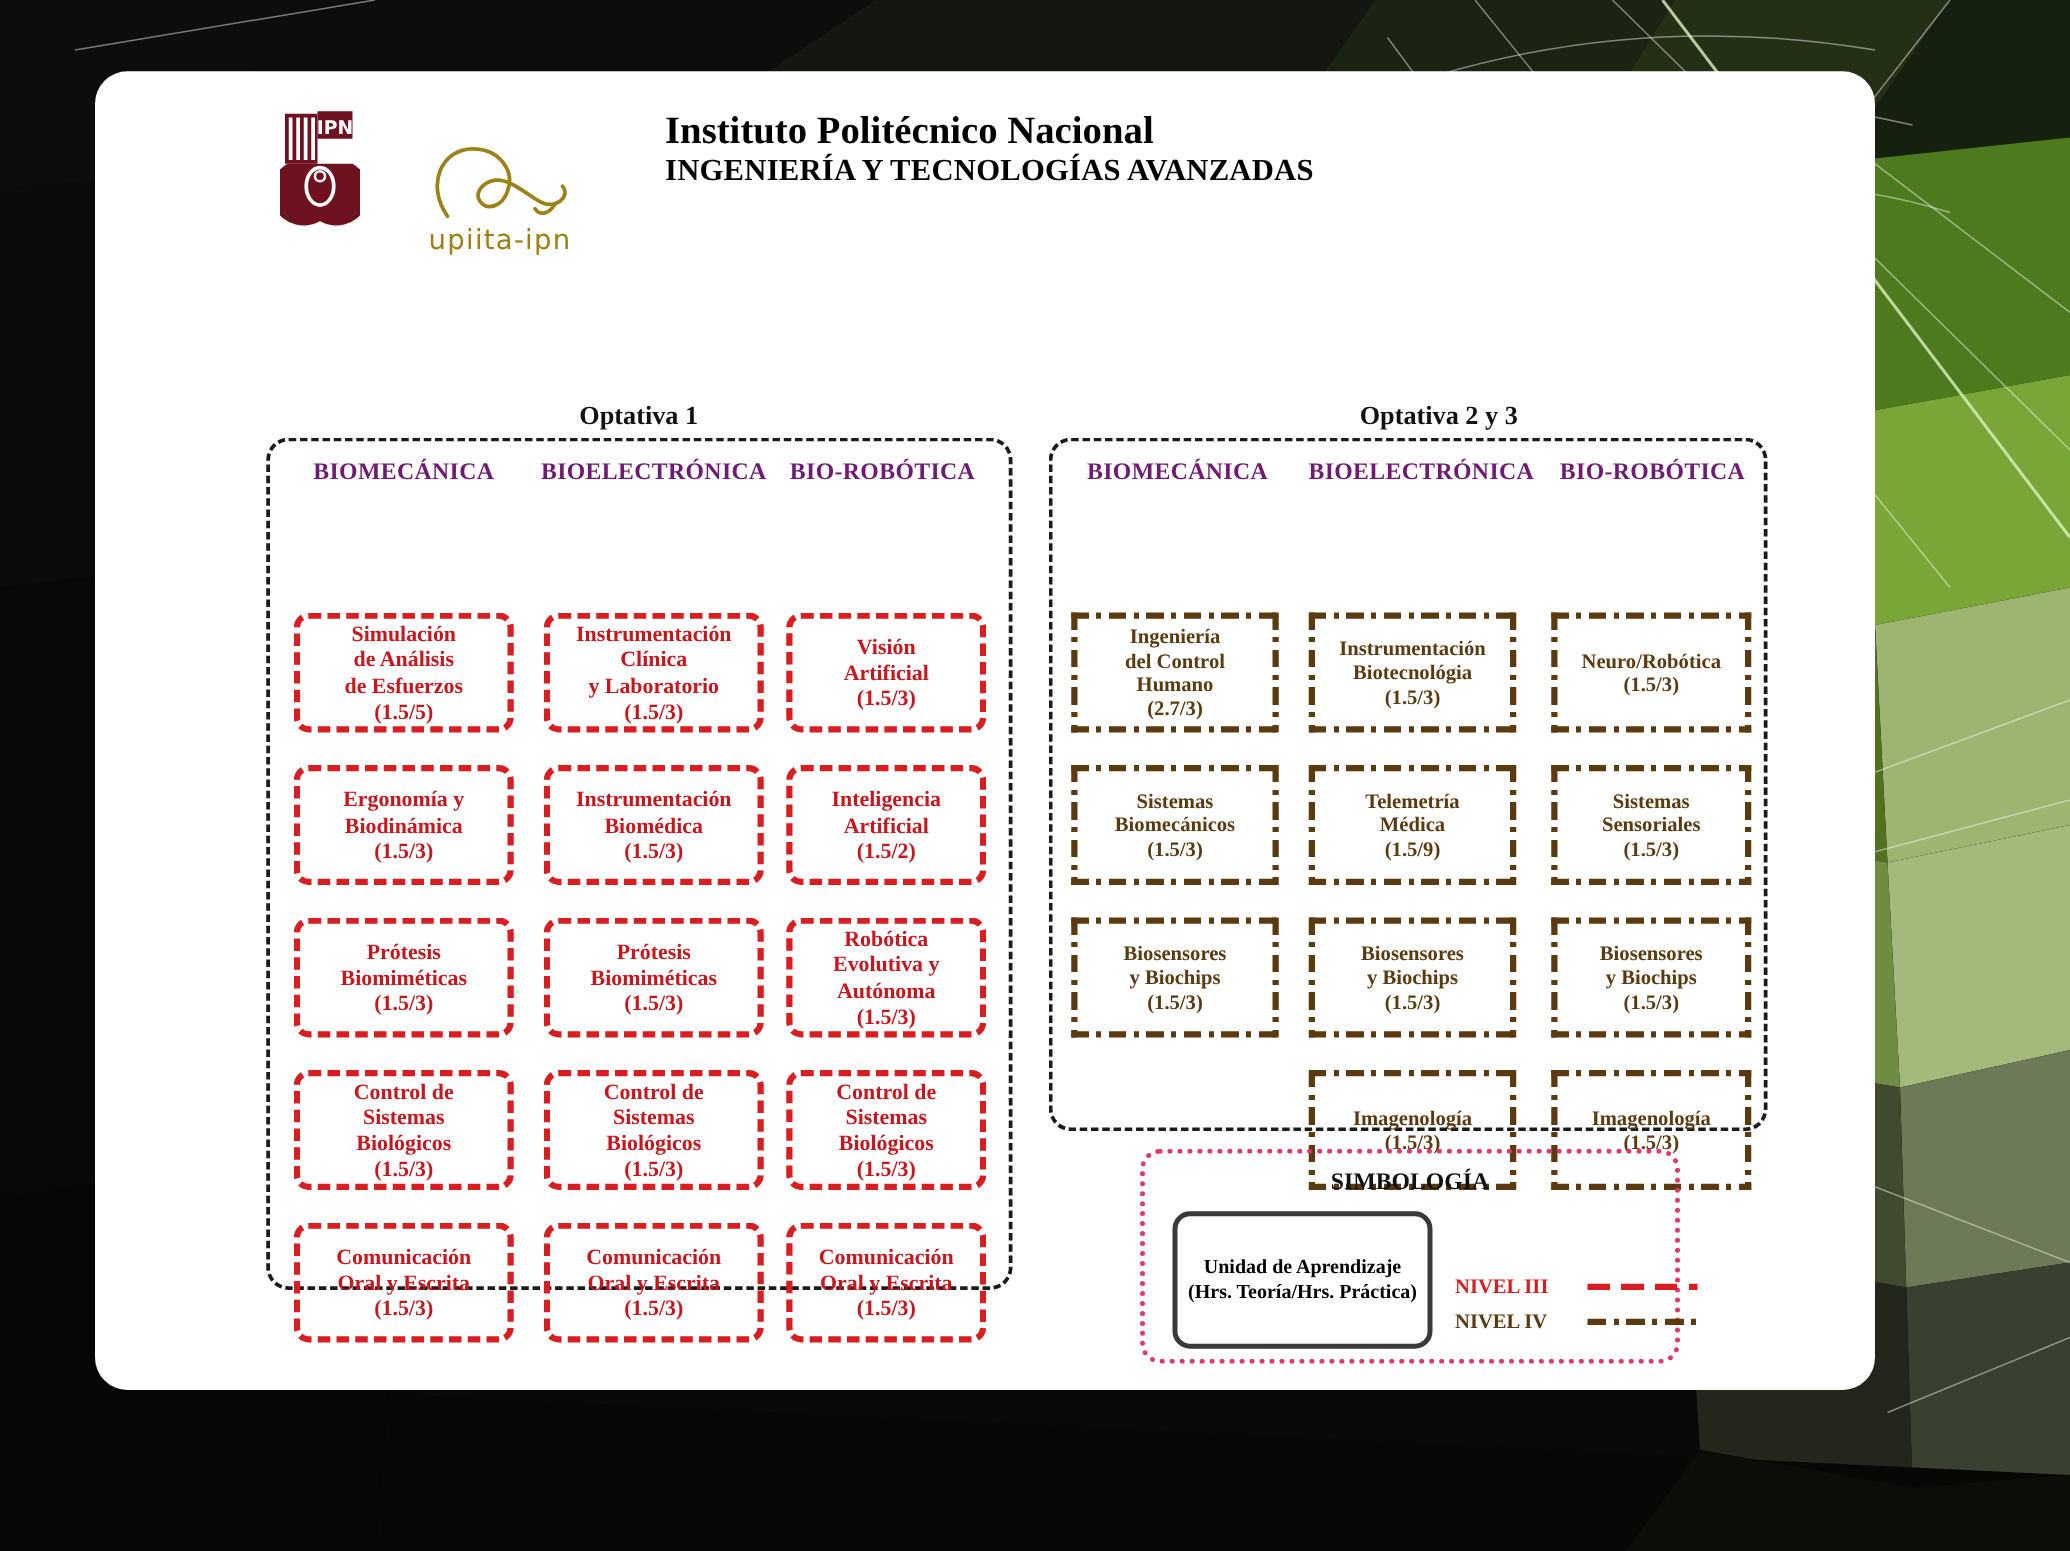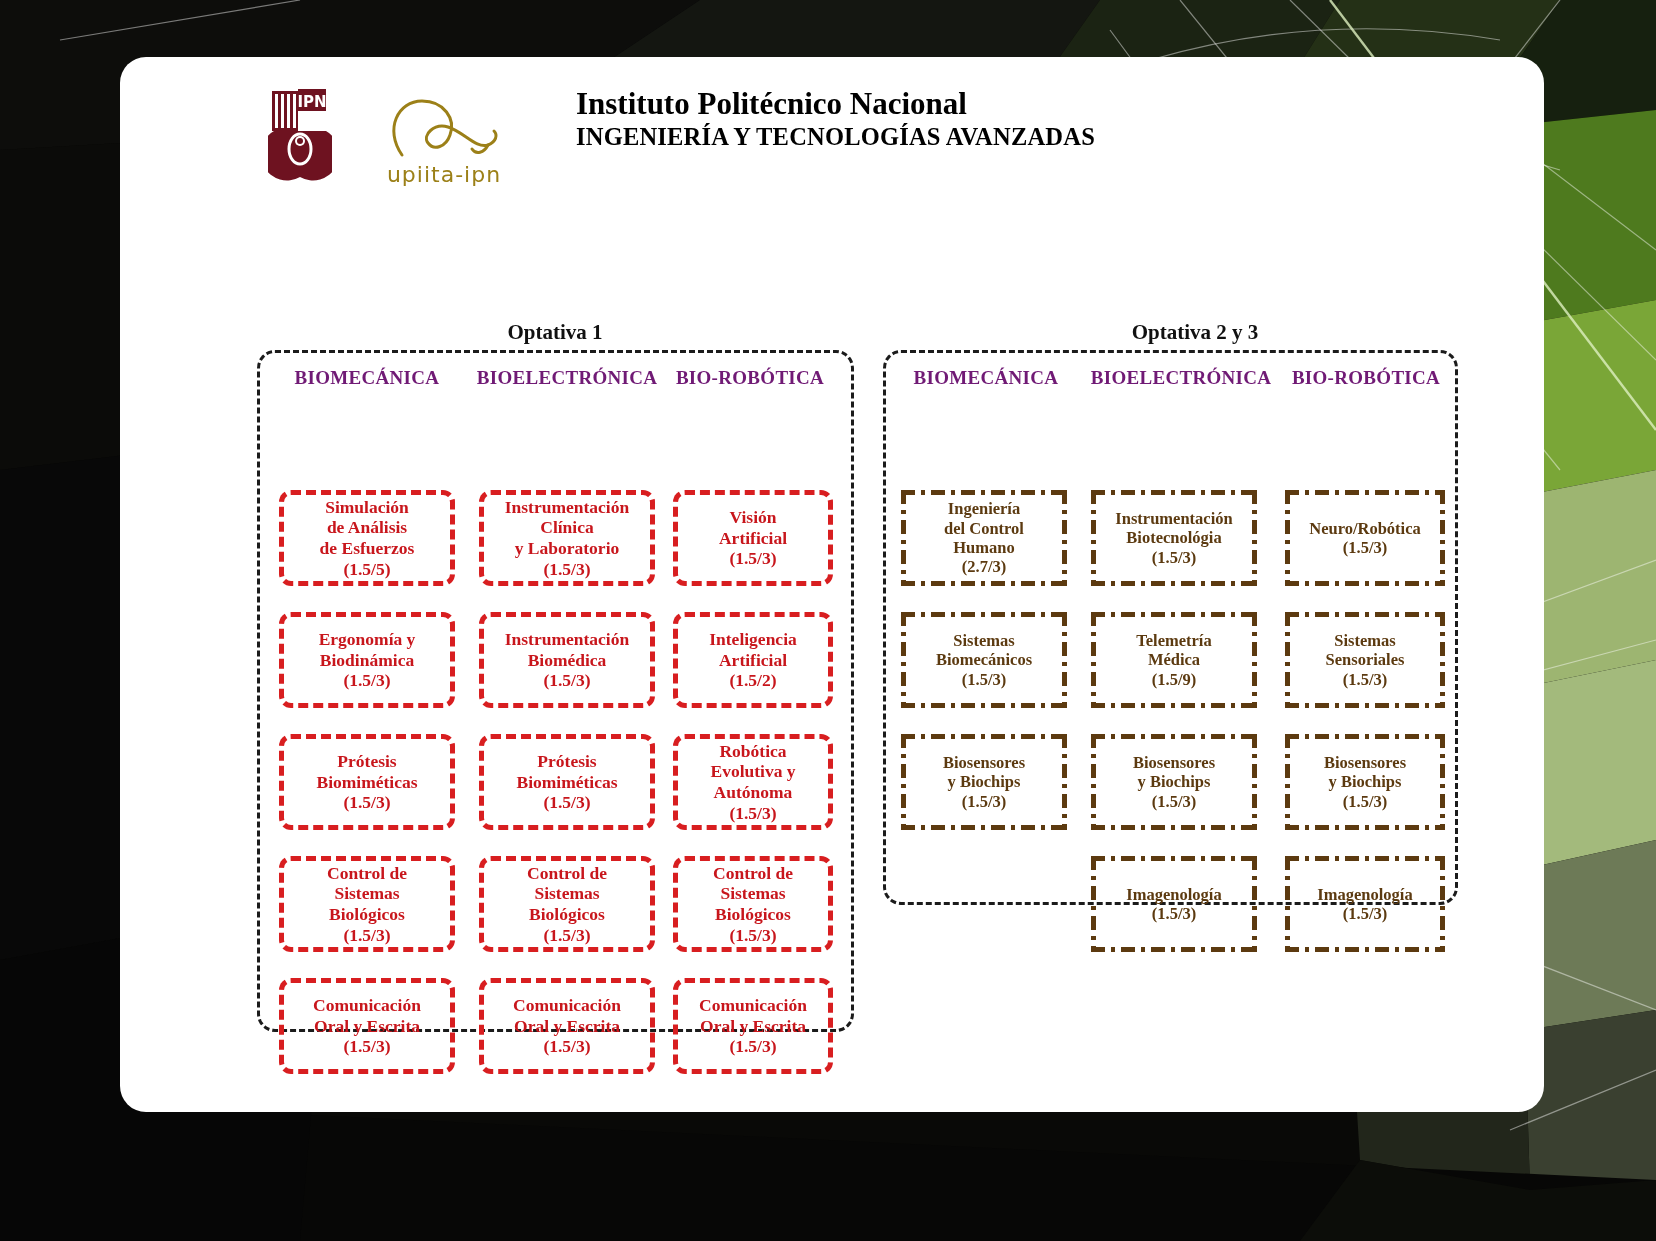--- a/index.html
+++ b/index.html
@@ -22,38 +22,37 @@
 
   
   #slide {
     position: absolute;
     left: 76px;
     top: 57px;
     width: 1424px;
     height: 1055px;
     background: #ffffff;
     border-radius: 26px;
-    margin-left: 44px;
   }
 
   
   #header {
     position: absolute;
     left: 0; top: 14px;
     width: 100%;
     height: 120px;
   }
   .logo-ipn {
     position: absolute;
     left: 148px; top: 14px;
     width: 64px; height: 96px;
   }
   .logo-upiita {
     position: absolute;
-    left: 248px; top: 22px;
+    left: 248px; top: 40px;
     width: 152px; height: 92px;
   }
   .logo-upiita .upiita-word {
     position: absolute;
     left: 0; bottom: -2px;
     width: 152px;
     text-align: center;
     font-family: "DejaVu Sans", sans-serif;
     font-size: 22px;
     letter-spacing: 1px;
@@ -465,14 +464,27 @@
         <span class="ctext">Biosensores
 y Biochips
 (1.5/3)</span>
       </div>
       <div class="course lvl4" style="left: 1165px; top: 799px; width: 160px; height: 96px;">
         <span class="ctext">Imagenología
 (1.5/3)</span>
       </div>
     </div>
 
+  <div id="simbologia">
+    <div id="simb-title">SIMBOLOGÍA</div>
+    <div id="simb-unit">Unidad de Aprendizaje
+(Hrs. Teoría/Hrs. Práctica)</div>
+    <div class="simb-row" id="simb-row3">
+      <span class="simb-key k3">NIVEL III</span>
+      <span class="simb-line l3"></span>
+    </div>
+    <div class="simb-row" id="simb-row4">
+      <span class="simb-key k4">NIVEL IV</span>
+      <span class="simb-line l4"></span>
+    </div>
+  </div>
 
 </div>
 
 </body></html>

